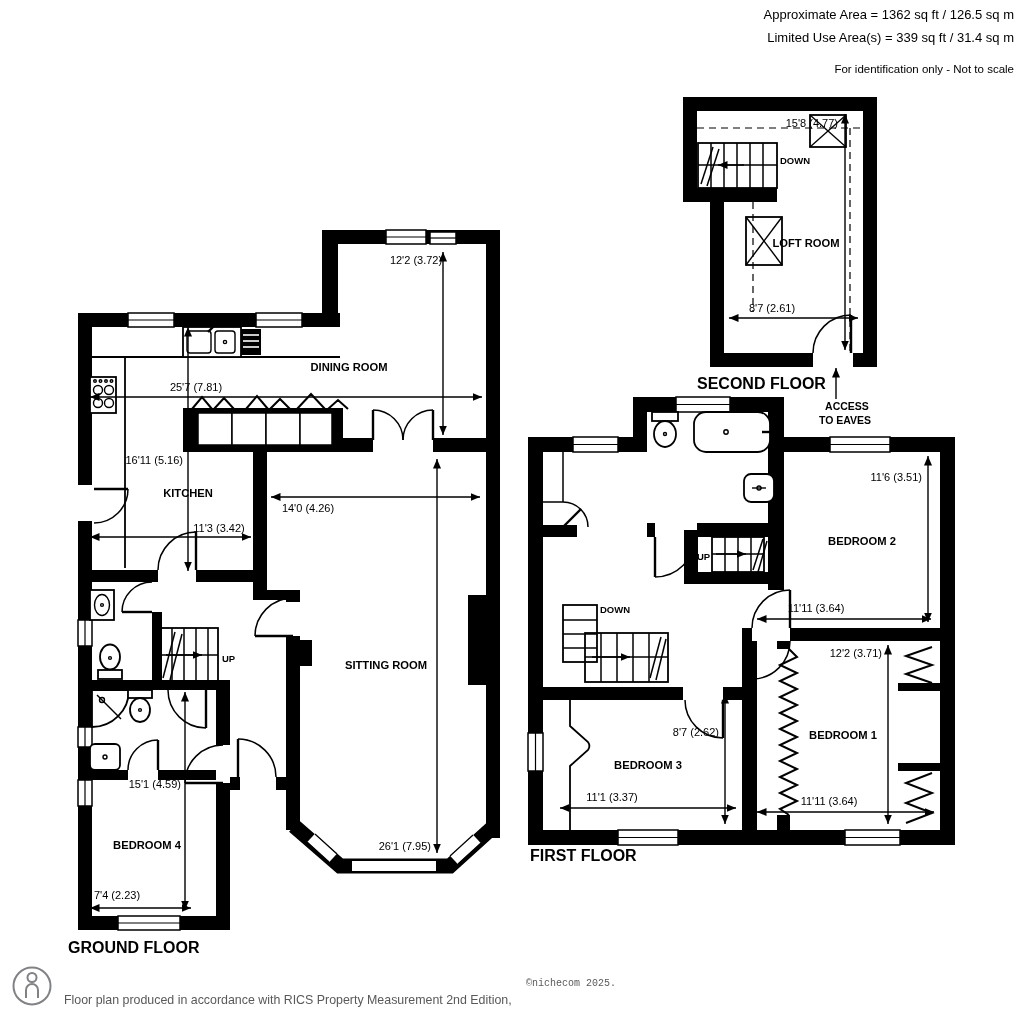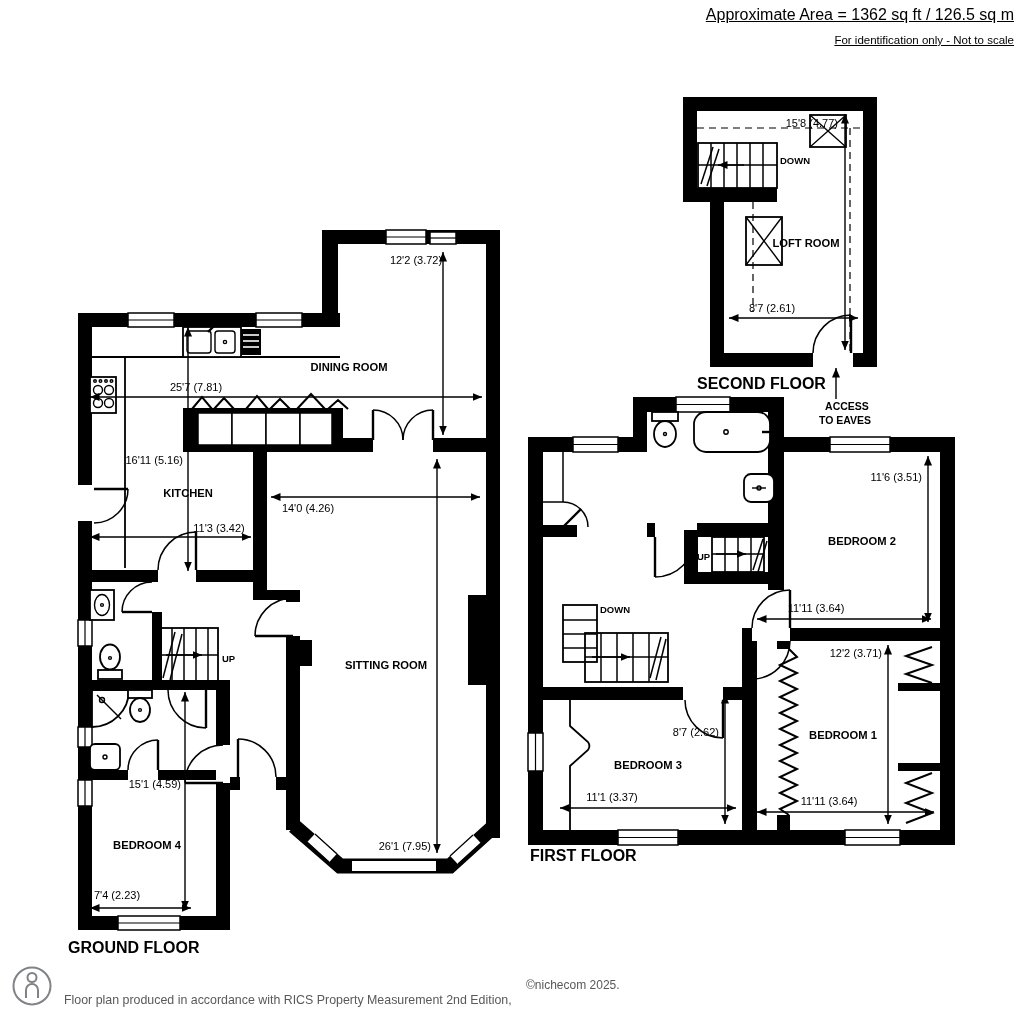--- a/index.html
+++ b/index.html
@@ -1,20 +1,20 @@
 <!DOCTYPE html>
 <html><head>
 <meta charset="utf-8">
 <style>
   html,body{margin:0;padding:0;background:#fff;}
   .page{position:relative;width:1024px;height:1018px;background:#fff;overflow:hidden;
         font-family:"Liberation Sans",sans-serif;color:#000;}
   .header{position:absolute;top:3px;right:10px;text-align:right;}
-  .header .big{font-size:16px;line-height:23px;text-decoration:underline;}
-  .header .note{font-size:11.5px;margin-top:8px;text-decoration:underline;}
+  .header .big{font-size:13px;line-height:23px;}
+  .header .note{font-size:11.5px;margin-top:14px;}
   svg.plan{position:absolute;left:0;top:0;}
   svg text{fill:#000;font-family:"Liberation Sans",sans-serif;}
   .room{font-size:11.2px;font-weight:bold;}
   .dimlab{font-size:11px;}
   .ud{font-size:9.5px;font-weight:bold;}
   .title{font-size:16px;font-weight:bold;}
   .access{font-size:10.5px;font-weight:bold;}
   .wall{fill:#000;stroke:none;}
   .win{fill:#fff;stroke:#000;stroke-width:1.5;}
   .winline{stroke:#000;stroke-width:1.2;}
@@ -23,30 +23,31 @@
   .fxt{stroke:#000;stroke-width:1.4;fill:none;}
   .arc{stroke:#000;stroke-width:1.5;fill:none;}
   .leaf{stroke:#000;stroke-width:2.4;}
   .tread{stroke:#000;stroke-width:1.5;}
   .dim{stroke:#000;stroke-width:1.4;fill:none;}
   .dash{stroke:#000;stroke-width:1.2;stroke-dasharray:7 5;fill:none;}
   .zig{stroke:#000;stroke-width:2;fill:none;}
   .gap{fill:#fff;stroke:none;}
   .footer{position:absolute;left:8px;top:960px;width:1010px;height:56px;color:#58595b;}
   .footer-text{position:absolute;left:56px;top:2px;font-size:12.4px;line-height:15.6px;white-space:pre-wrap;}
-  .copyright{position:absolute;left:518px;top:18px;font-size:12px;}
+  .copyright{position:absolute;left:518px;top:18px;font-size:10px;font-family:Liberation Mono, monospace;}
   .logo{position:absolute;left:2px;top:4px;}
 </style>
 </head>
 <body>
 
 <div class="page">
 
   <div class="header">
     <div class="big">Approximate Area = 1362 sq ft / 126.5 sq m</div>
+    <div class="big">Limited Use Area(s) = 339 sq ft / 31.4 sq m</div>
     <div class="note">For identification only - Not to scale</div>
   </div>
 
   <svg class="plan" width="1024" height="1018" viewBox="0 0 1024 1018">
     <defs>
       <marker id="ah" markerUnits="userSpaceOnUse" markerWidth="11" markerHeight="9" refX="9.5" refY="4" orient="auto-start-reverse">
         <path d="M0,0 L9.5,4 L0,8 z" fill="#000"></path>
       </marker>
     </defs>
 

